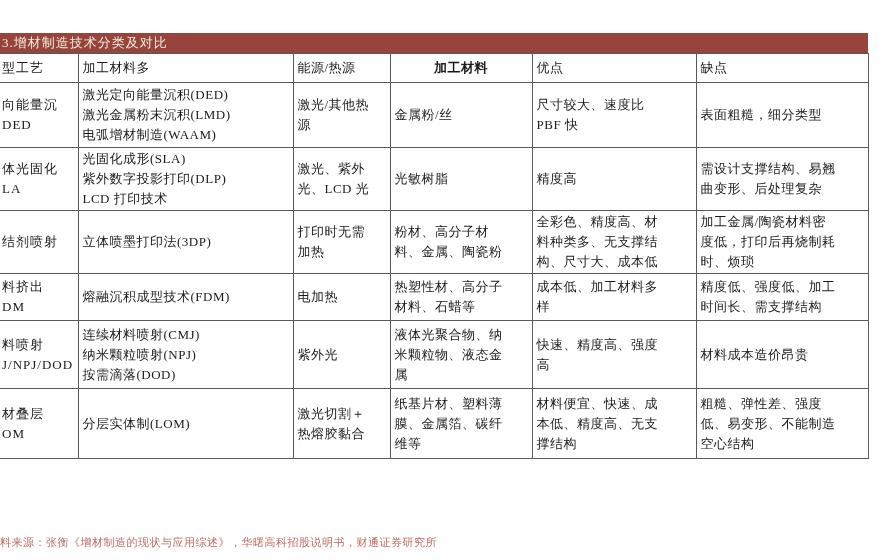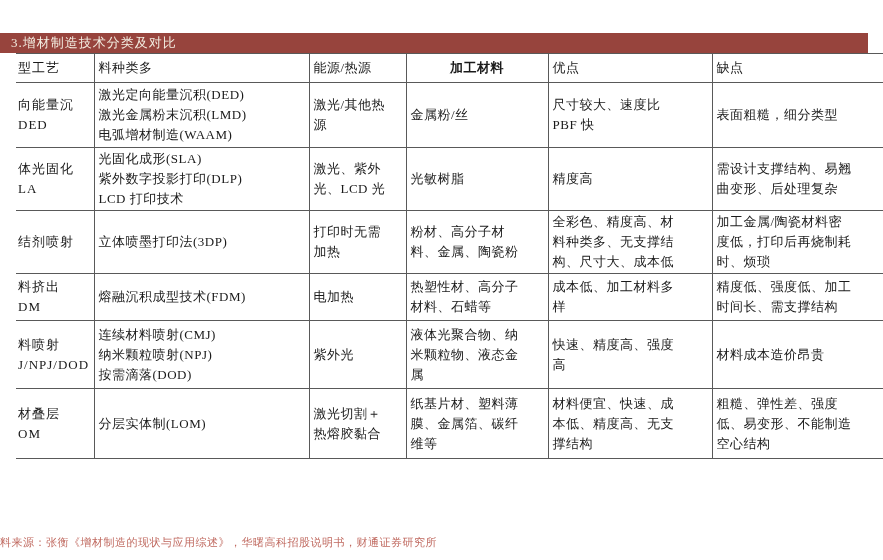--- a/index.html
+++ b/index.html
@@ -18,25 +18,25 @@
     overflow:hidden;
     font-family:"Liberation Serif","DejaVu Serif",serif;
     color:var(--text);
   }
   .title-bar{
     position:absolute;top:33px;left:0;
     width:868px;height:20px;
     background:var(--title-bg);
     color:var(--title-fg);
     font-size:13px;line-height:20px;
-    padding-left:11px;
+    padding-left:2px;
     letter-spacing:1px;
   }
   table.am{
-    position:absolute;top:53px;left:16px;
+    position:absolute;top:53px;left:0;
     width:868px;
     border-collapse:collapse;
     table-layout:fixed;
   }
   table.am td,table.am th{
     border:1px solid var(--border);
     font-weight:normal;
     font-size:13px;
     line-height:20px;
     vertical-align:middle;
@@ -80,21 +80,21 @@
       <col style="width:78px">
         <col style="width:215px">
         <col style="width:97px">
       <col style="width:142px">
         <col style="width:164px">
         <col style="width:172px">
     </colgroup>
     <tbody>
       <tr>
         <th>型工艺</th>
-        <th>料种类多</th>
+        <th>加工材料多</th>
         <th>能源/热源</th>
         <th>加工材料</th>
         <th>优点</th>
         <th>缺点</th>
       </tr>
       <tr class="r2">
         <td>向能量沉
 DED</td>
         <td>激光定向能量沉积(DED)
 激光金属粉末沉积(LMD)

